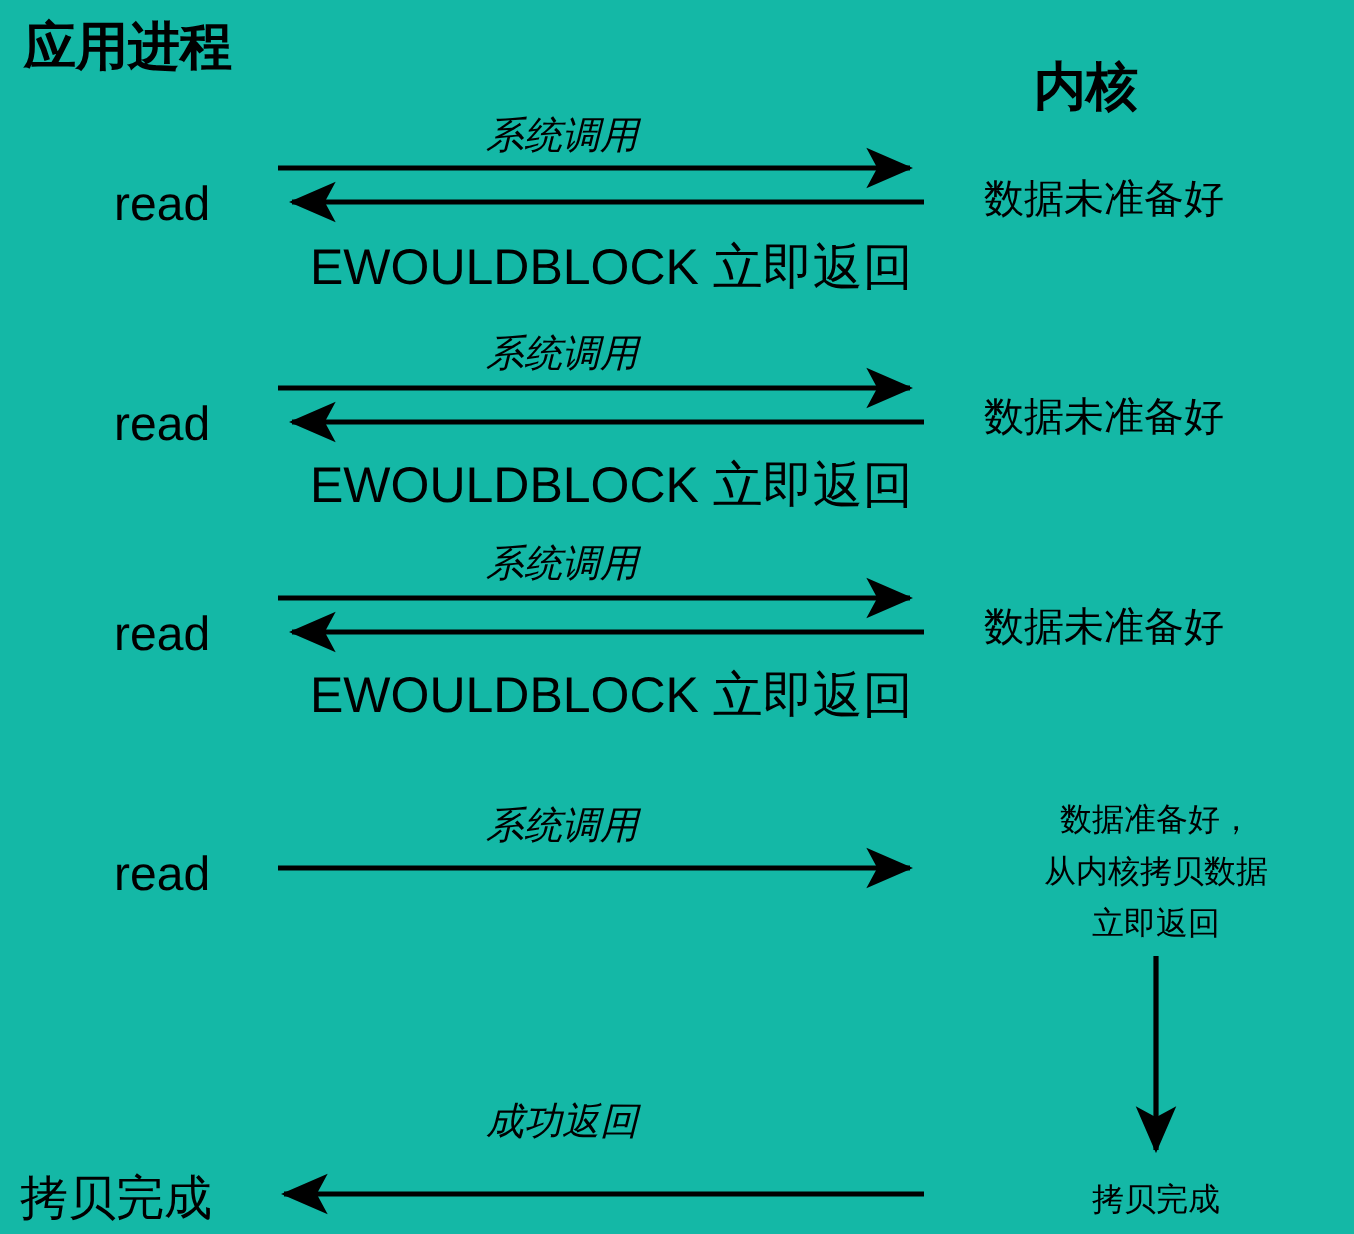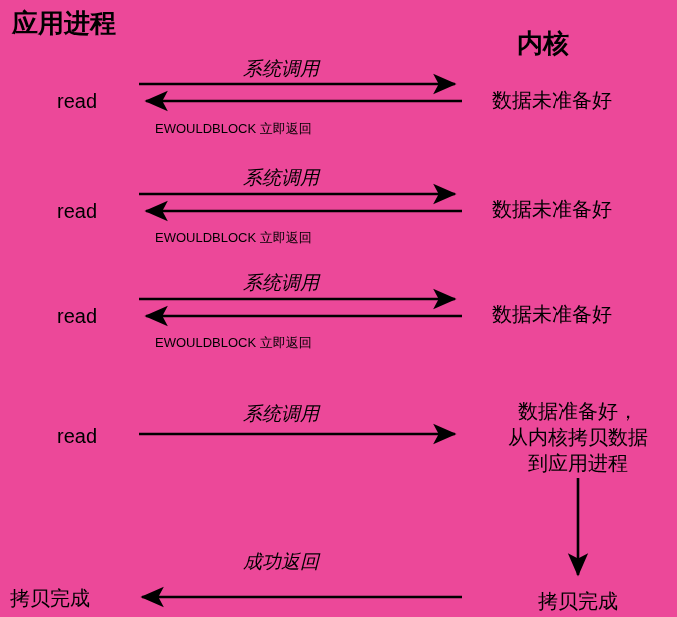--- a/index.html
+++ b/index.html
@@ -4,65 +4,65 @@
 <style>
   html, body {
     margin: 0;
     padding: 0;
     background: #ffffff;
   }
   #canvas {
     position: relative;
     width: 677px;
     height: 617px;
-    background: #ec4899;
+    background: #14b8a6;
     font-family: "Liberation Sans", "DejaVu Sans", sans-serif;
     color: #000000;
     overflow: hidden;
   }
   .abs { position: absolute; }
 
   .col-title {
     font-size: 26px;
     font-weight: bold;
     letter-spacing: 0px;
     white-space: nowrap;
     line-height: 1;
   }
 
   .side-label {
-    font-size: 20px;
+    font-size: 24px;
     white-space: nowrap;
     line-height: 1;
   }
 
   .kernel-text {
     font-size: 20px;
     white-space: nowrap;
     line-height: 1;
     text-align: right;
   }
 
   .kernel-block {
-    font-size: 20px;
+    font-size: 16px;
     line-height: 26px;
     text-align: center;
     white-space: nowrap;
   }
 
   .arrow-label {
     font-size: 19px;
     white-space: nowrap;
     line-height: 1;
     text-align: center;
     font-style: italic;
   }
 
   .ewb-label {
-    font-size: 13px;
+    font-size: 25px;
     white-space: nowrap;
     line-height: 1;
   }
 
   svg.arrows {
     position: absolute;
     left: 0;
     top: 0;
     width: 677px;
     height: 617px;
@@ -102,21 +102,21 @@
 
   <div class="abs ewb-label" style="left:155px; top:336px;">EWOULDBLOCK 立即返回</div>
 
   <div class="abs arrow-label" style="left:243px; top:404px;">系统调用</div>
 
   <div class="abs side-label" style="left:57px; top:426px;">read</div>
 
   <div class="abs kernel-block" style="left:478px; top:398px; width:200px;">
     <div>数据准备好，</div>
     <div>从内核拷贝数据</div>
-    <div>到应用进程</div>
+    <div>立即返回</div>
   </div>
 
   <div class="abs kernel-block" style="left:478px; top:588px; width:200px;">拷贝完成</div>
 
   <div class="abs arrow-label" style="left:243px; top:552px;">成功返回</div>
 
   <div class="abs side-label" style="left:10px; top:588px;">拷贝完成</div>
 
   <svg class="arrows" viewBox="0 0 677 617">
     <defs>

